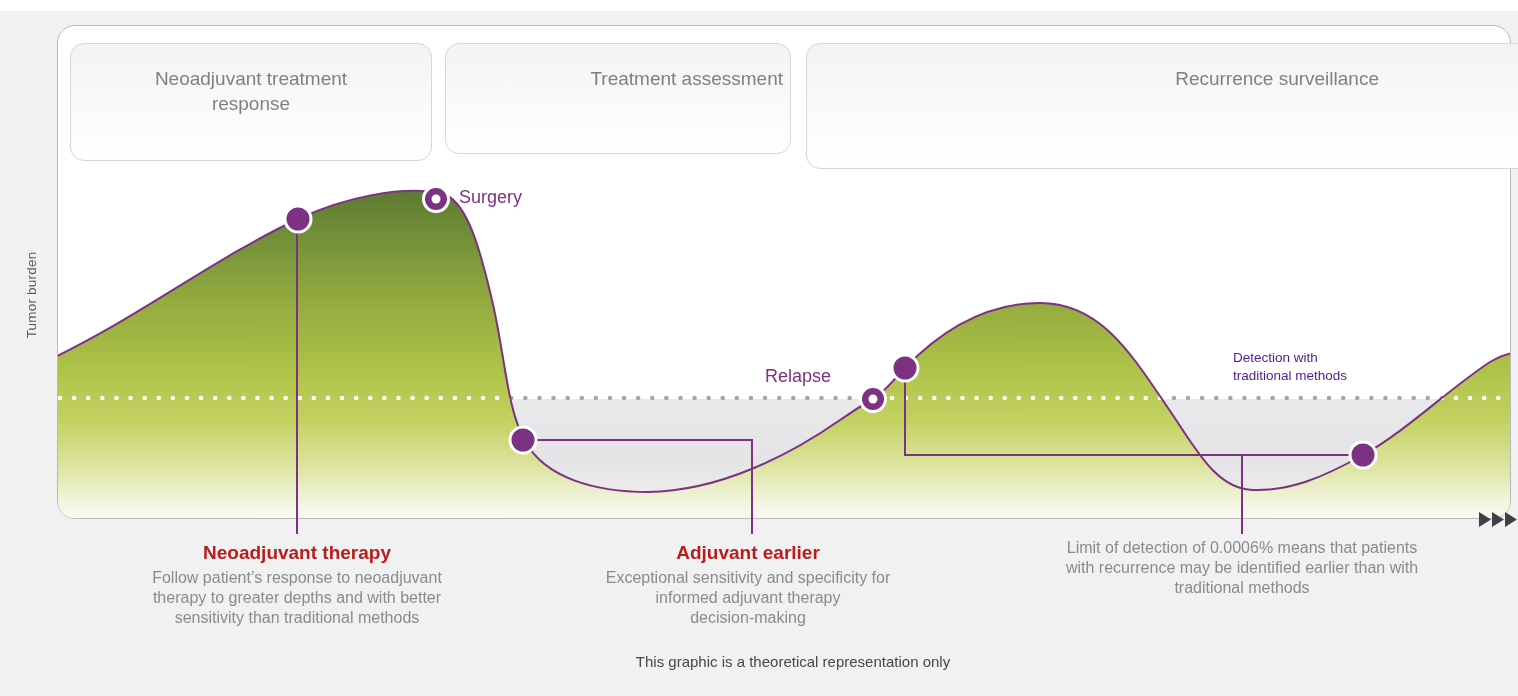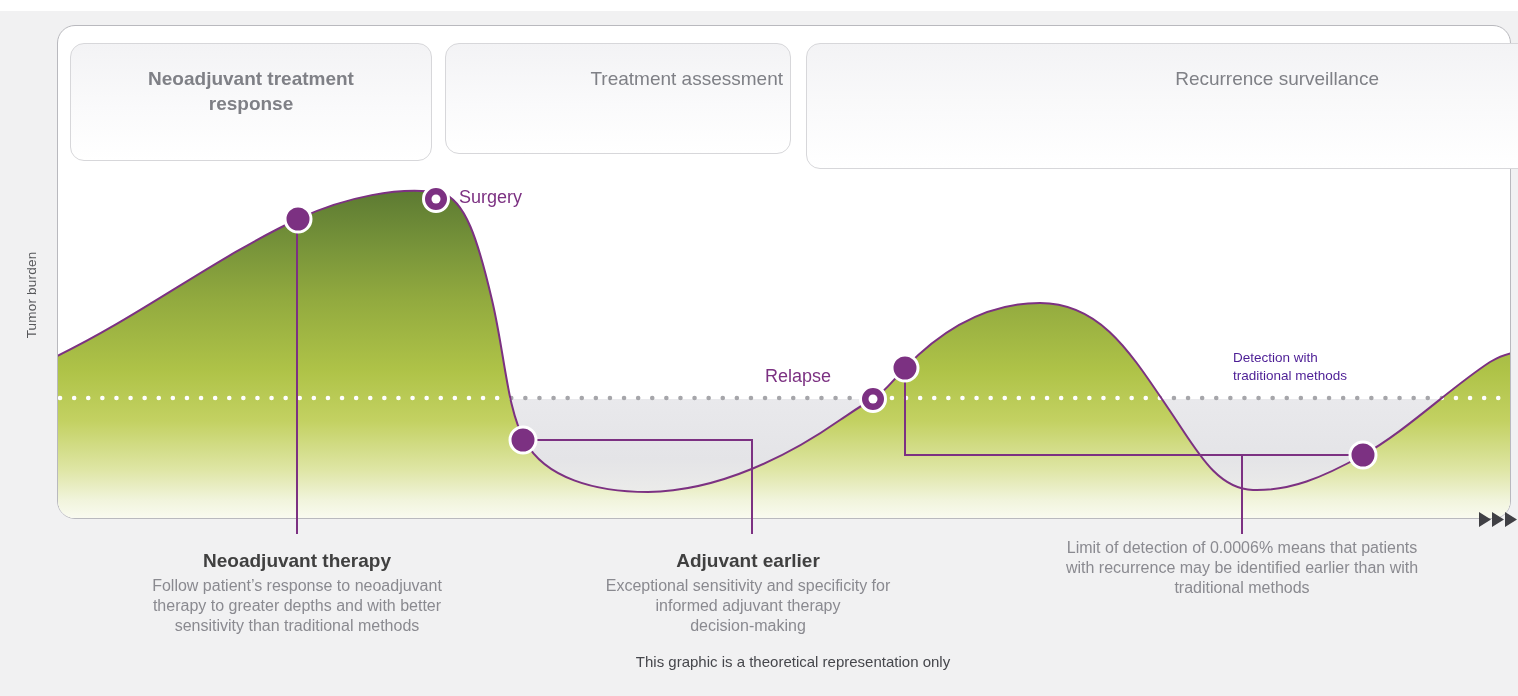--- a/index.html
+++ b/index.html
@@ -13,21 +13,21 @@
     position:absolute;left:57px;top:25px;width:1454px;height:494px;
     background:#ffffff;border:1.5px solid #b9b9be;border-radius:18px;
     box-sizing:border-box;
   }
   .panel{
     position:absolute;top:43px;
     background:linear-gradient(180deg,#f3f3f5 0%,#fafafb 55%,#ffffff 100%);
     border:1px solid #d7d7da;border-radius:14px;box-sizing:border-box;
     text-align:center;
   }
-  #panel-1{left:70px;width:362px;height:118px;font-weight:bold;}
+  #panel-1{left:70px;width:362px;height:118px;}
   #panel-2{left:445px;width:346px;height:111px;}
   #panel-3{left:806px;width:816px;height:126px;}
   .panel-label{
     margin:22px auto 0;max-width:250px;
     font-size:19px;line-height:25px;color:#7f8086;
   }
   #panel-3 .panel-label,#panel-2 .panel-label{max-width:330px;text-align:right;}
   .ylabel{
     position:absolute;left:31px;top:295px;white-space:nowrap;
     transform:translate(-50%,-50%) rotate(-90deg);
@@ -38,21 +38,21 @@
   #label-surgery{left:459px;top:187px;}
   #label-relapse{left:765px;top:366px;}
   .threshold-label{
     position:absolute;left:1233px;top:349px;
     font-size:13.5px;line-height:18px;color:#4c1d95;
   }
   .caption{position:absolute;top:538px;text-align:center;}
   #caption-1{left:97px;width:400px;}
   #caption-2{left:548px;width:400px;}
   #caption-3{left:1000px;width:484px;}
-  .cap-title{font-size:19px;font-weight:bold;color:#404040;margin:12px 0 4px 0;}
+  .cap-title{font-size:19px;font-weight:bold;color:#b91c1c;margin:4px 0 4px 0;}
   .cap-line{font-size:16px;line-height:20px;color:#8a8a90;}
   .footer-note{
     position:absolute;left:518px;top:653px;width:550px;text-align:center;
     font-size:15px;font-weight:normal;color:#46474c;
   }
 </style>
 </head>
 <body>
 
 <div class="top-strip"></div>

